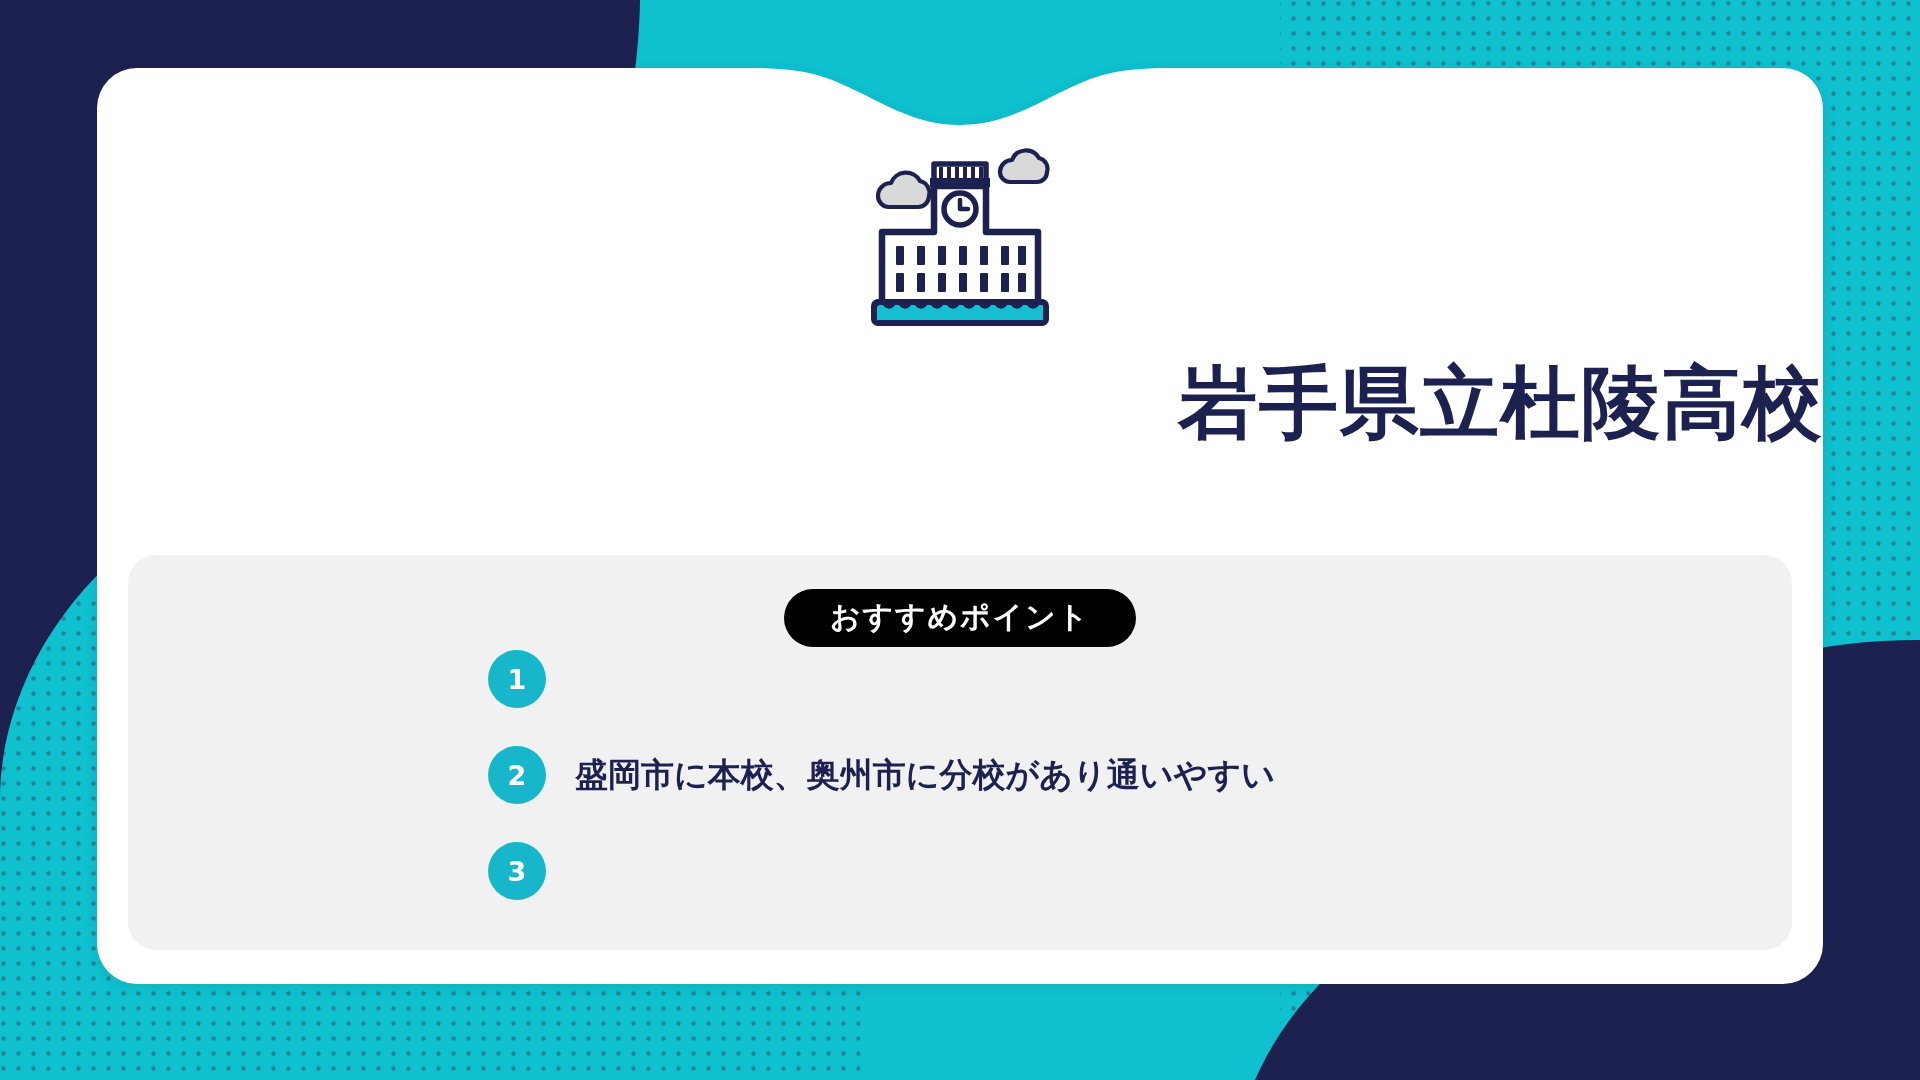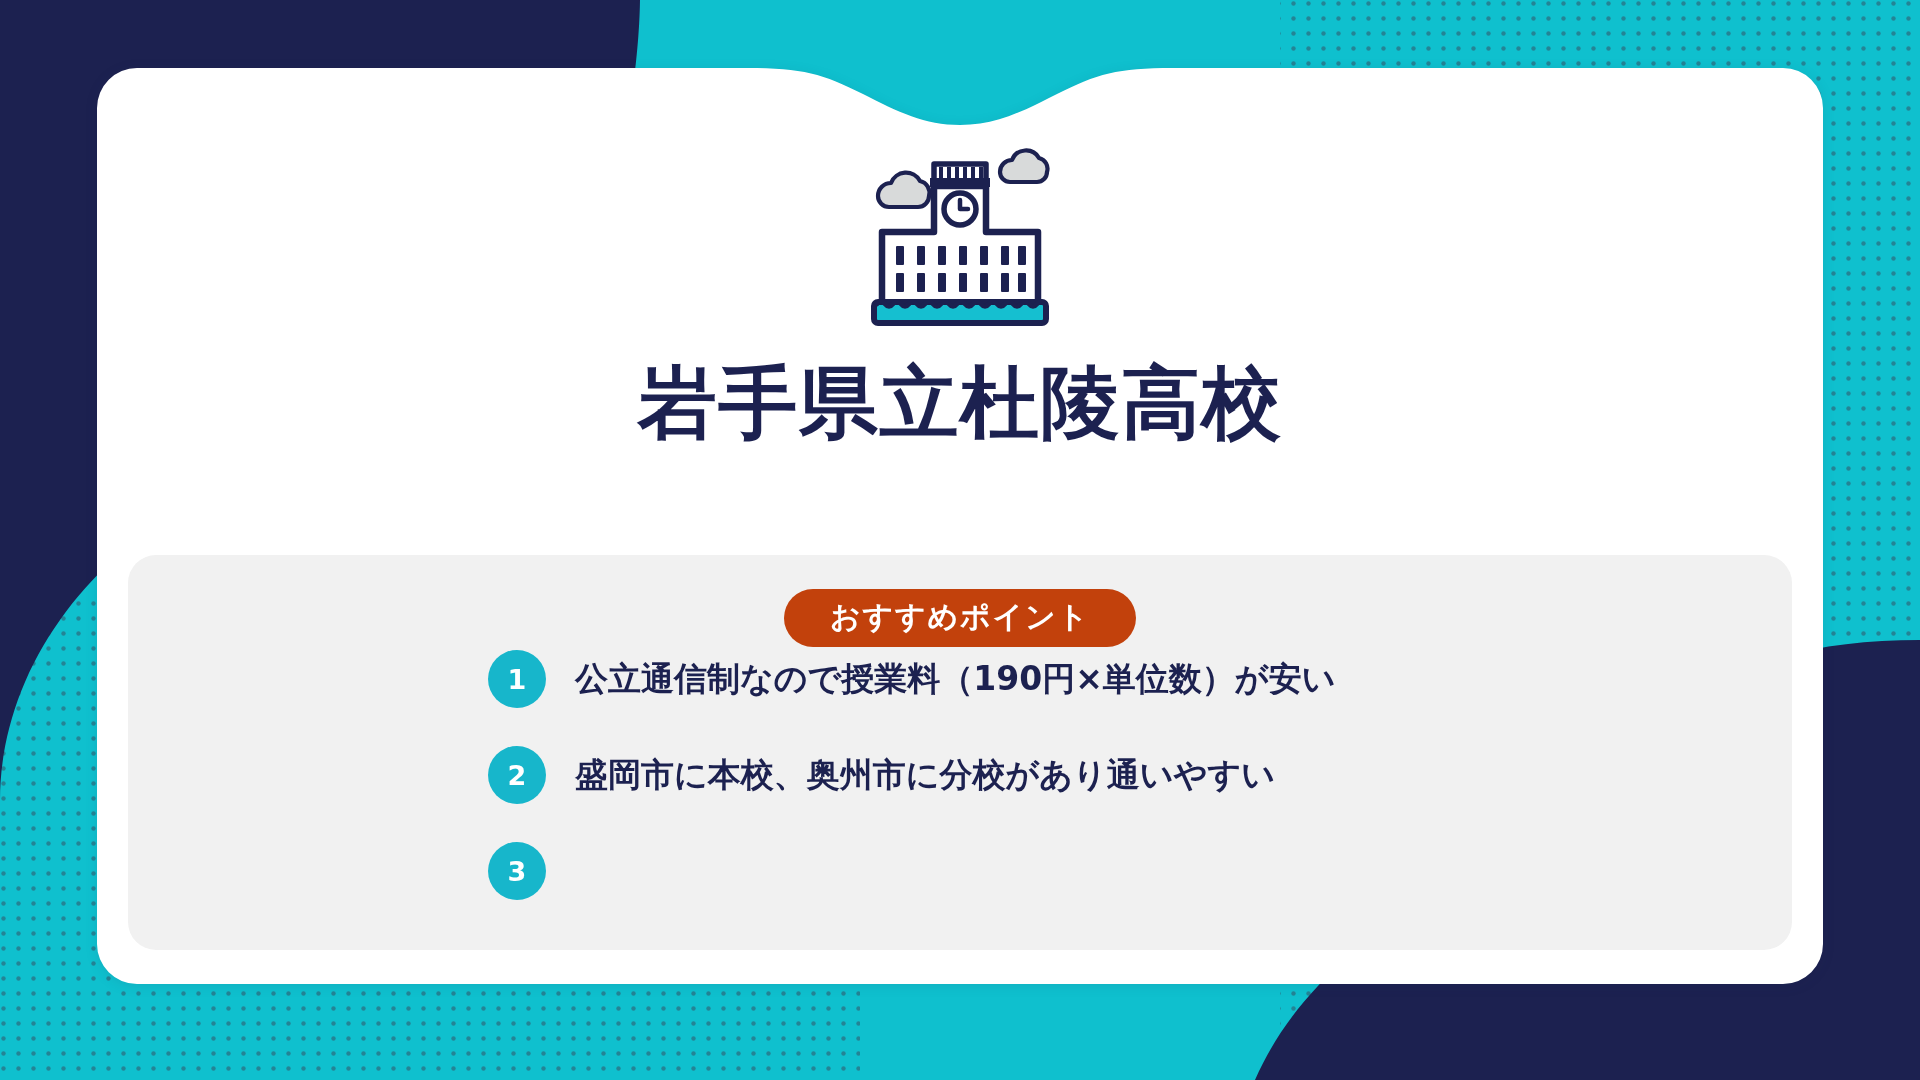--- a/index.html
+++ b/index.html
@@ -70,38 +70,38 @@
     height: 190px;
   }
   .school-icon svg { display:block; width:200px; height:190px; }
 
   
   .page-title {
     position: absolute;
     left: 0;
     right: 0;
     top: 288px;
-    text-align: center;
+    text-align: right;
     font-family: "DejaVu Sans", "Liberation Sans", sans-serif;
     font-weight: 700;
     font-size: 79px;
     line-height: 1.0;
     letter-spacing: 0.02em;
     color: #1c2150;
     white-space: nowrap;
     margin-top: 8px;
   }
 
   
   .badge {
     position: absolute;
     left: 50%;
     transform: translateX(-50%);
     top: 521px;
-    background: #c2410c;
+    background: #000000;
     color: #ffffff;
     border-radius: 999px;
     padding: 13px 46px 15px;
     font-family: "DejaVu Sans", "Liberation Sans", sans-serif;
     font-weight: 700;
     font-size: 30px;
     line-height: 1;
     letter-spacing: 0.06em;
     white-space: nowrap;
     z-index: 3;
@@ -274,21 +274,20 @@
         </svg>
       </div>
 
       <h1 class="page-title">岩手県立杜陵高校</h1>
 
       <div class="points-panel">
         <div class="points-list">
 
           <div class="point-row">
             <span class="point-num">1</span>
-            <span class="point-text">公立通信制なので授業料（190円×単位数）が安い</span>
           </div>
 
           <div class="point-row">
             <span class="point-num">2</span>
             <span class="point-text">盛岡市に本校、奥州市に分校があり通いやすい</span>
           </div>
 
           <div class="point-row">
             <span class="point-num">3</span>
           </div>

